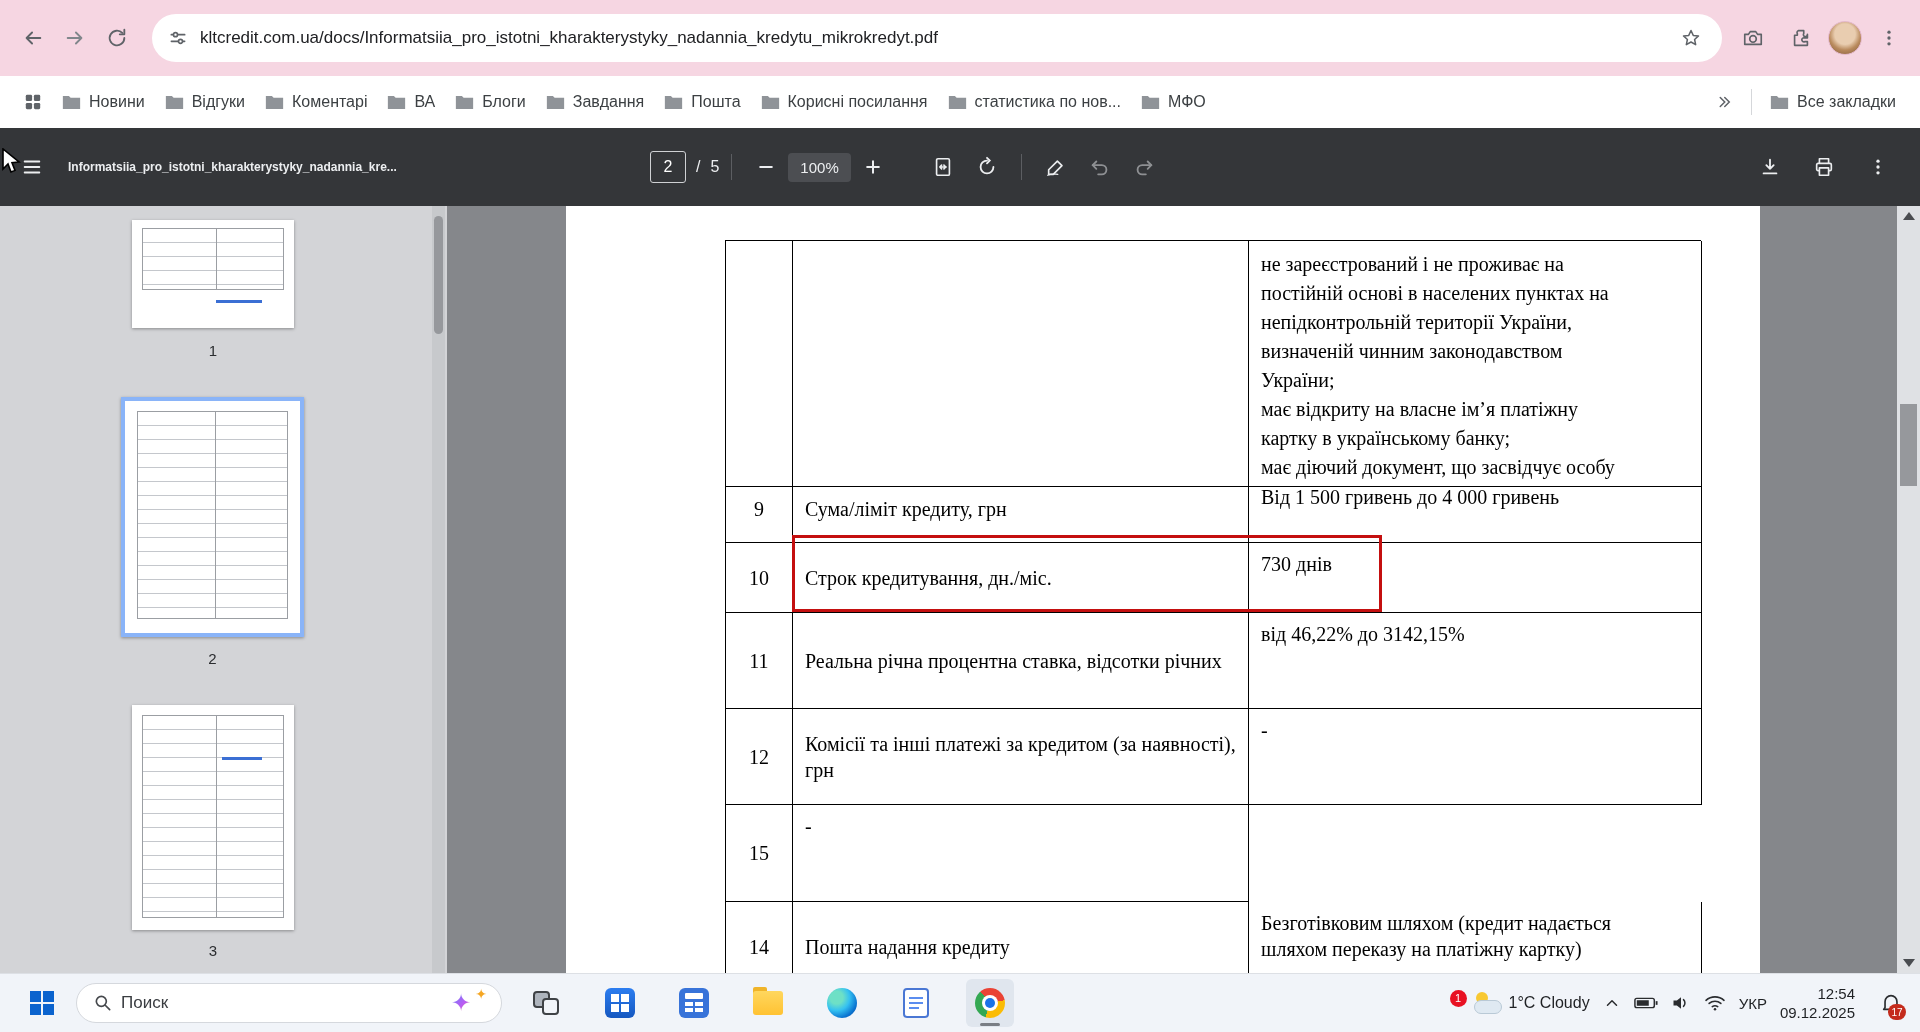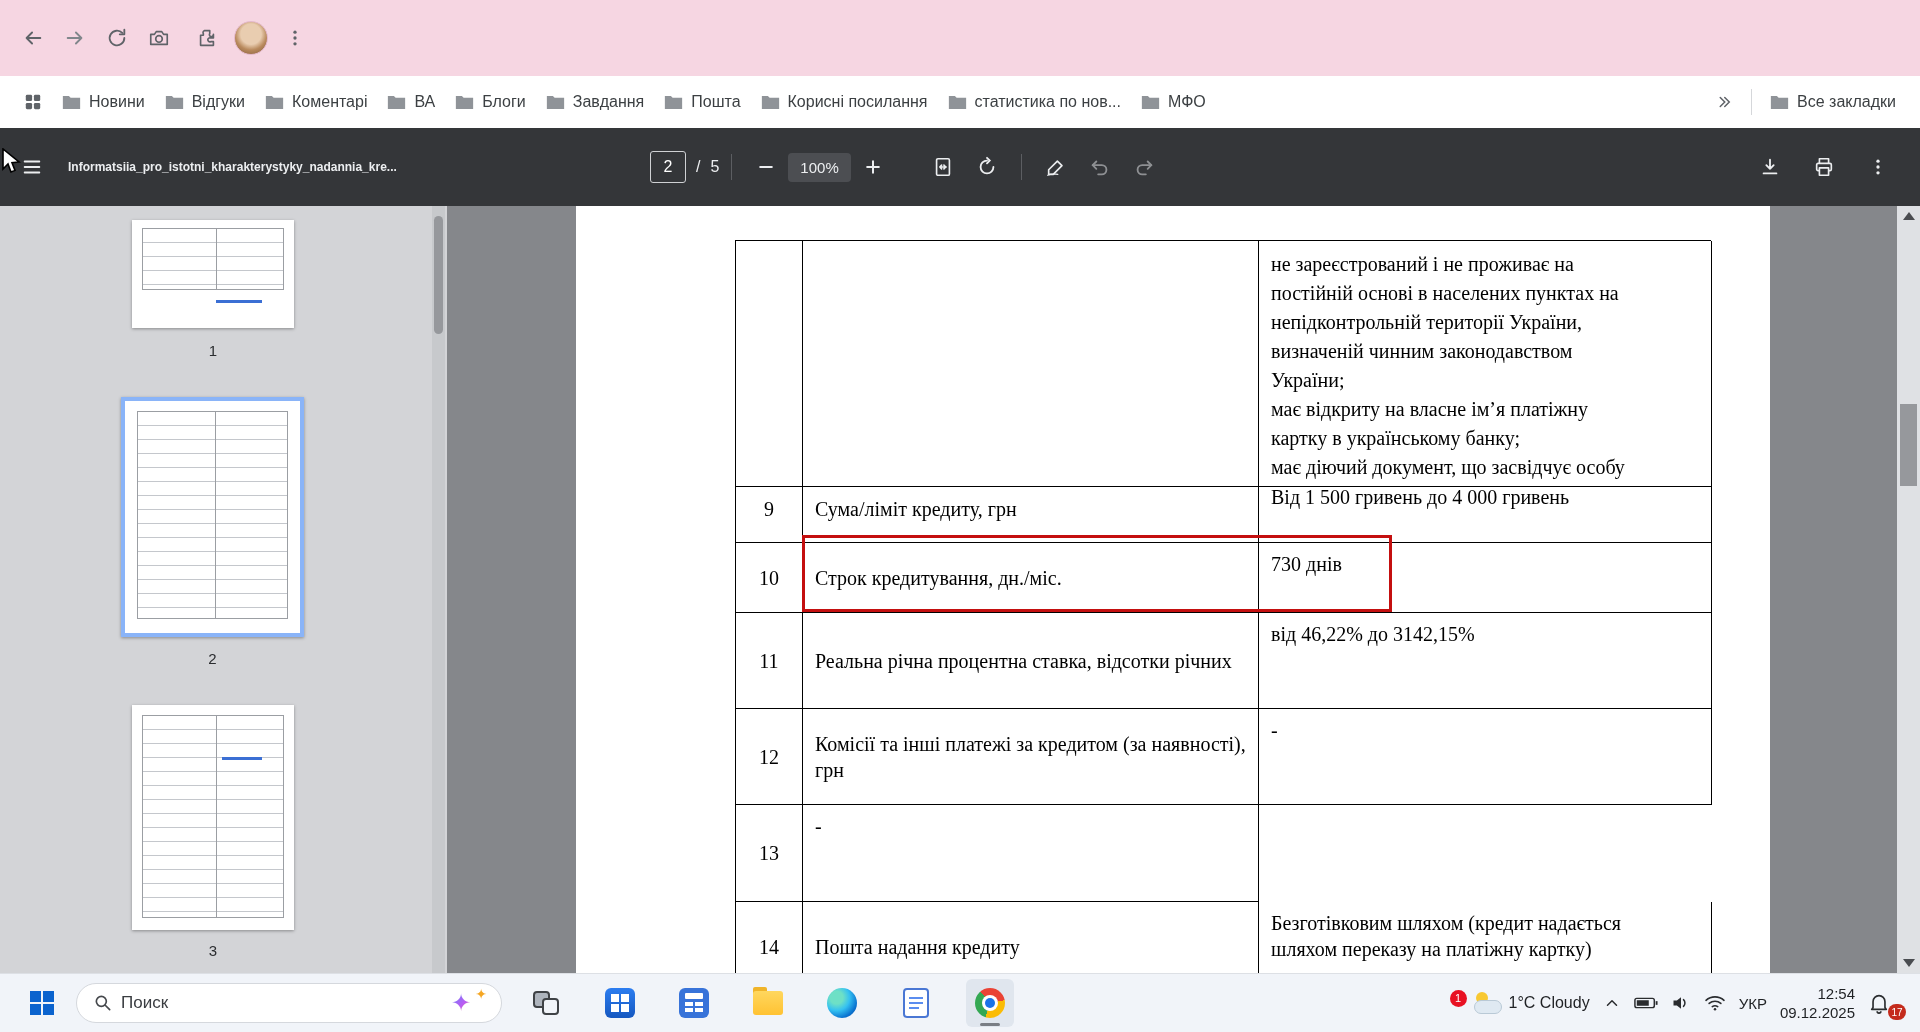--- a/index.html
+++ b/index.html
@@ -38,21 +38,21 @@
   .thumb { position:absolute; background:#fff; box-shadow:0 1px 3px rgba(0,0,0,.35); }
   .thumb-sel { border:4px solid #8ab4f8; }
   .thumb-label { position:absolute; text-align:center; font-size:15px; color:#2b2d30; }
   .mini-tbl { position:absolute; border:1px solid #9b9ea3; background:repeating-linear-gradient(to bottom,#ffffff 0 13px,#c4c7cc 13px 14px); }
   .mini-tbl::before { content:""; position:absolute; top:0; bottom:0; left:52%; width:1px; background:#9b9ea3; }
   .mini-link { position:absolute; height:3px; background:#3b6fd4; }
   .side-scroll { position:absolute; right:2px; top:0; width:13px; height:767px; background:#c7c9cc; }
   .side-thumb { position:absolute; left:2px; top:10px; width:9px; height:118px; background:#96989c; border-radius:5px; }
 
   .viewer { position:relative; flex:1 1 auto; background:#85878b; overflow:hidden; }
-  .page { position:absolute; left:129px; top:0; width:1194px; height:767px; background:#fff; overflow:hidden;text-decoration:underline; }
+  .page { position:absolute; left:119px; top:0; width:1194px; height:767px; background:#fff; overflow:hidden;text-decoration:underline; }
 
   .pdf-table { position:absolute; left:159px; top:34px; width:976px; border-top:1.5px solid #000; border-left:1.5px solid #000; font-family:"Liberation Serif",serif; color:#000; }
   .trow { display:grid; grid-template-columns:67px 456px 453px; }
   .tcell { border-right:1.5px solid #000; border-bottom:1.5px solid #000; font-size:20px; line-height:26px; }
   .numcell { display:flex; align-items:center; justify-content:center; }
   .labelcell { display:flex; align-items:center; padding:4px 2px 4px 12px; }
   .valuecell { padding:8px 10px 4px 12px; white-space:pre-line; }
   .contval { line-height:29px; padding-top:9px; }
 
   .highlight-box { position:absolute; left:226px; top:329px; width:590px; height:77px; border:3px solid #c40f0f; }
@@ -93,21 +93,21 @@
 
   .tray { margin-left:auto; display:flex; align-items:center; gap:13px; padding-right:8px; }
   .weather { display:flex; align-items:center; gap:7px; }
   .red-badge { width:17px; height:17px; border-radius:50%; background:#e81123; color:#fff; font-size:11px; display:flex; align-items:center; justify-content:center; margin-bottom:10px; }
   .cloud-ic { position:relative; width:28px; height:22px; }
   .cloud-ic .sun { position:absolute; left:2px; top:0; width:12px; height:12px; border-radius:50%; background:#f8c832; }
   .cloud-ic .cl { position:absolute; left:0; bottom:0; width:28px; height:14px; background:#dfe9f2; border:1px solid #b9c9d6; border-radius:8px; }
   .weather-text { font-size:16px; color:#1f2124; }
   .lang { font-size:15px; color:#1f2124; }
   .clock { text-align:right; font-size:15px; color:#1f2124; line-height:1.3; }
-  .notif { position:relative; width:34px; height:34px; display:flex; align-items:center; justify-content:flex-start; }
+  .notif { position:relative; width:34px; height:34px; display:flex; align-items:center; justify-content:flex-end; }
   .notif-badge { position:absolute; right:-4px; bottom:0; min-width:18px; height:16px; border-radius:8px; background:#c42b1c; color:#fff; font-size:10px; display:flex; align-items:center; justify-content:center; padding:0 3px; }
 
   .cursor { position:absolute; left:0; top:148px; z-index:99; }
   svg { display:block; }
 </style>
 </head>
 <body>
 
 <div class="chrome-top">
   <span class="nav-btn">
@@ -120,20 +120,33 @@
         <path d="M4 12h15M13 6l6 6-6 6"></path>
       </svg>
   </span>
   <span class="nav-btn">
     <svg width="22" height="22" viewBox="0 0 24 24" fill="none" stroke="#5f6368" stroke-width="2" stroke-linecap="round" stroke-linejoin="round">
         <path d="M20 12a8 8 0 1 1-2.2-5.5"></path>
         <path d="M20 3v5h-5"></path>
       </svg>
   </span>
 
+  <div class="omnibox">
+    <svg width="20" height="20" viewBox="0 0 24 24" fill="none" stroke="#5f6368" stroke-width="2" stroke-linecap="round">
+        <path d="M4 8h16M4 16h16"></path>
+        <circle cx="9" cy="8" r="2.4" fill="#fff"></circle>
+        <circle cx="15" cy="16" r="2.4" fill="#fff"></circle>
+      </svg>
+    <span class="omni-url">kltcredit.com.ua/docs/Informatsiia_pro_istotni_kharakterystyky_nadannia_kredytu_mikrokredyt.pdf</span>
+    <span class="nav-btn" style="width:34px;height:34px">
+      <svg width="20" height="20" viewBox="0 0 24 24" fill="none" stroke="#5f6368" stroke-width="1.8" stroke-linejoin="round">
+          <path d="M12 3l2.7 5.9 6.3.6-4.7 4.3 1.3 6.2-5.6-3.2-5.6 3.2 1.3-6.2L3 9.5l6.3-.6z"></path>
+        </svg>
+    </span>
+  </div>
 
   <div class="right-icons">
     <span class="nav-btn">
       <svg width="22" height="22" viewBox="0 0 24 24" fill="none" stroke="#5f6368" stroke-width="1.8" stroke-linejoin="round">
           <path d="M3 8h4l2-3h6l2 3h4v11H3z"></path>
           <circle cx="12" cy="13" r="3.6"></circle>
         </svg>
     </span>
     <span class="nav-btn">
       <svg width="22" height="22" viewBox="0 0 24 24" fill="none" stroke="#5f6368" stroke-width="1.8" stroke-linejoin="round">
@@ -379,21 +392,21 @@
           <div class="tcell numcell">11</div>
           <div class="tcell labelcell">Реальна річна процентна ставка, відсотки річних</div>
           <div class="tcell valuecell">від 46,22% до 3142,15%</div>
         </div>
         <div class="trow" style="height:96px">
           <div class="tcell numcell">12</div>
           <div class="tcell labelcell">Комісії та інші платежі за кредитом (за наявності), грн</div>
           <div class="tcell valuecell">-</div>
         </div>
         <div class="trow" style="height:97px">
-          <div class="tcell numcell">13</div>
+          <div class="tcell numcell">15</div>
           <div class="tcell valuecell">-</div>
         </div>
         <div class="trow" style="height:90px">
           <div class="tcell numcell">14</div>
           <div class="tcell labelcell">Пошта надання кредиту</div>
           <div class="tcell valuecell">Безготівковим шляхом (кредит надається
 шляхом переказу на платіжну картку)</div>
         </div>
       </div>
 

